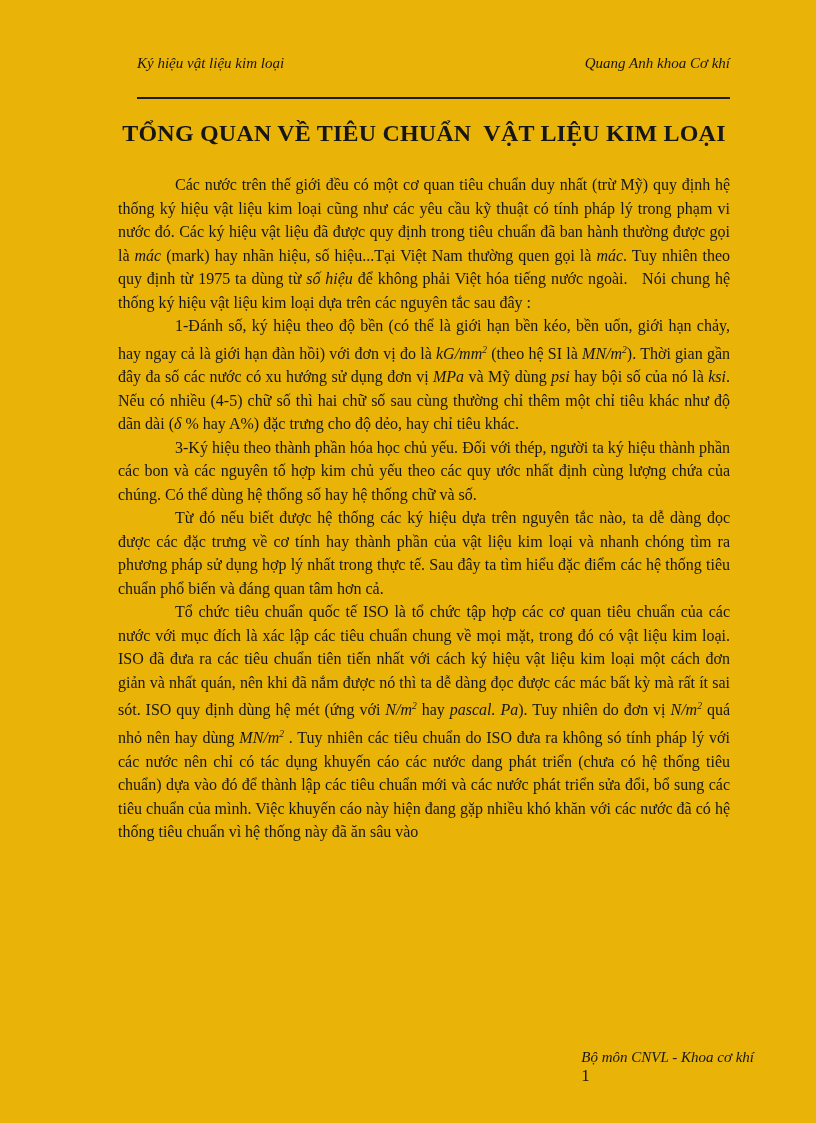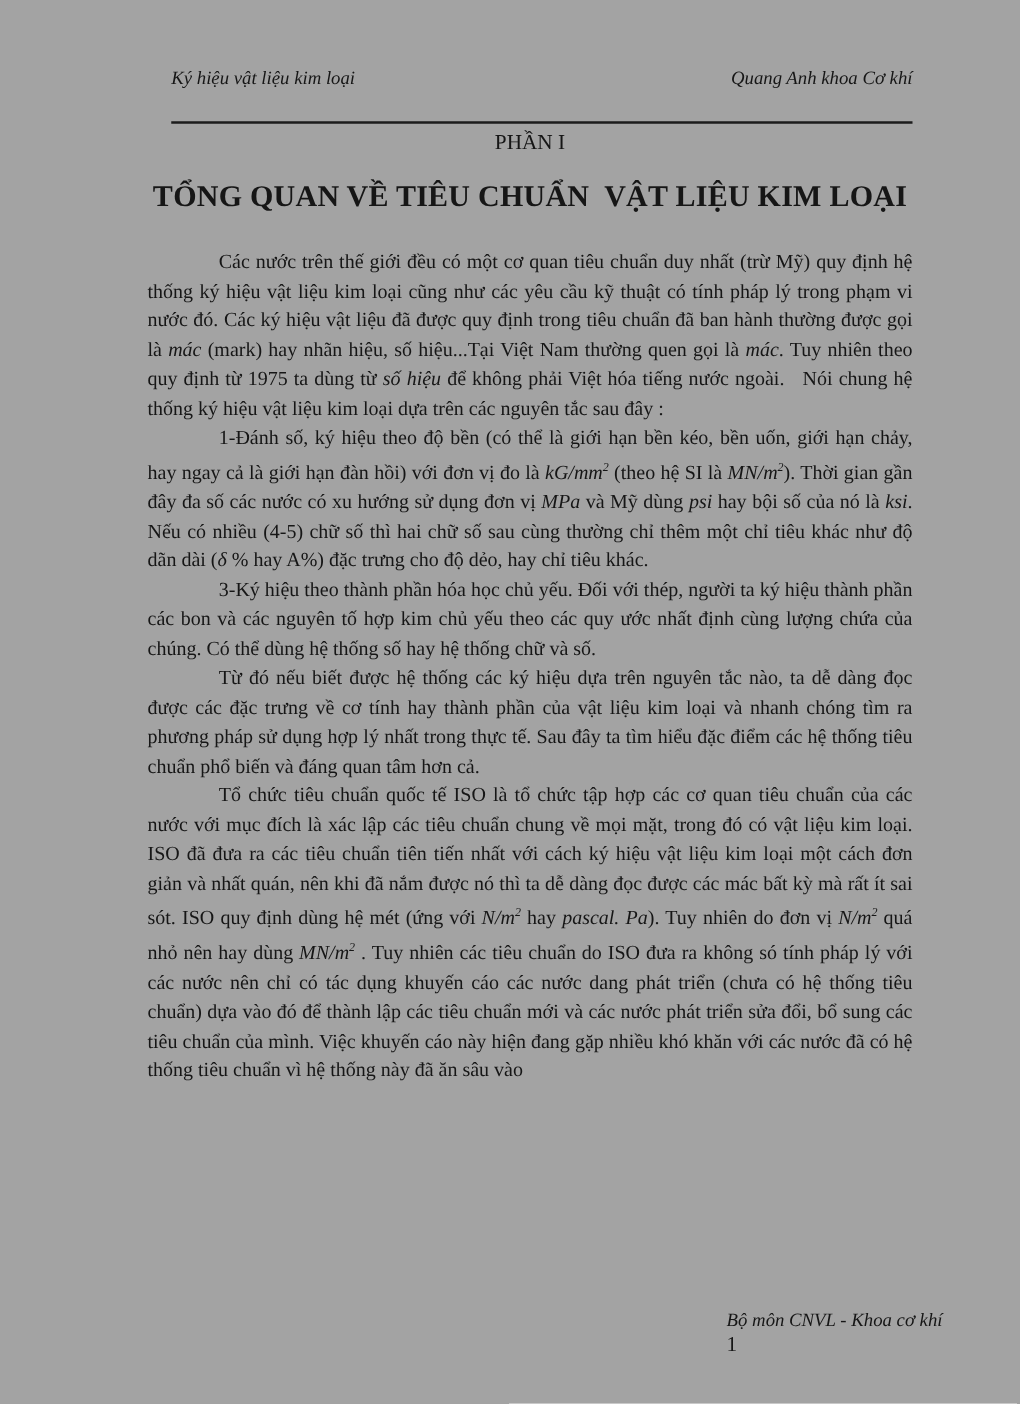--- a/index.html
+++ b/index.html
@@ -1,19 +1,19 @@
 <!DOCTYPE html>
 <html><head>
 <meta charset="utf-8">
 <style>
   html,body { margin:0; padding:0; background:#ffffff; }
   .page {
     width:816px; height:1123px;
     position:relative;
-    background:#a3a3a3;
+    background:#eab308;
     box-sizing:border-box;
     padding:55px 86px 0 118px;
     font-family:"Liberation Serif", serif;
     color:#161616;
     overflow:hidden;
   }
   .header {
     display:flex;
     justify-content:space-between;
     font-style:italic;
@@ -69,21 +69,20 @@
 
 <div class="page">
 
   <div class="header">
     <span class="header-left">Ký hiệu vật liệu kim loại</span>
     <span class="header-right">Quang Anh khoa Cơ khí</span>
   </div>
 
   <hr class="rule">
 
-  <div class="part-label">PHẦN I</div>
 
   <div class="title">TỔNG QUAN VỀ TIÊU CHUẨN&nbsp; VẬT LIỆU KIM LOẠI</div>
 
   <div class="body-text">
       <p class="para"><span>Các nước trên thế giới đều có một cơ quan tiêu chuẩn duy nhất (trừ Mỹ) quy định hệ thống ký hiệu vật liệu kim loại cũng như các yêu cầu kỹ thuật có tính pháp lý trong phạm vi nước đó. Các ký hiệu vật liệu đã được quy định trong tiêu chuẩn đã ban hành thường được gọi là </span><span class="seg-i">mác</span><span> (mark) hay nhãn hiệu, số hiệu...Tại Việt Nam thường quen gọi là </span><span class="seg-i">mác</span><span>. Tuy nhiên theo quy định từ 1975 ta dùng từ </span><span class="seg-i">số hiệu</span><span> để không phải Việt hóa tiếng nước ngoài.&nbsp;&nbsp; Nói chung hệ thống ký hiệu vật liệu kim loại dựa trên các nguyên tắc sau đây :</span></p>
       <p class="para"><span>1-Đánh số, ký hiệu theo độ bền (có thể là giới hạn bền kéo, bền uốn, giới hạn chảy, hay ngay cả là giới hạn đàn hồi) với đơn vị đo là </span><span class="seg-i">kG/mm</span><span class="seg-sup">2</span><span> (theo hệ SI là </span><span class="seg-i">MN/m</span><span class="seg-sup">2</span><span>). Thời gian gần đây đa số các nước có xu hướng sử dụng đơn vị </span><span class="seg-i">MPa</span><span> và Mỹ dùng </span><span class="seg-i">psi</span><span> hay bội số của nó là </span><span class="seg-i">ksi</span><span>. Nếu có nhiều (4-5) chữ số thì hai chữ số sau cùng thường chỉ thêm một chỉ tiêu khác như độ dãn dài (</span><span class="seg-i">δ</span><span> % hay A%) đặc trưng cho độ dẻo, hay chỉ tiêu khác.</span></p>
       <p class="para"><span>3-Ký hiệu theo thành phần hóa học chủ yếu. Đối với thép, người ta ký hiệu thành phần các bon và các nguyên tố hợp kim chủ yếu theo các quy ước nhất định cùng lượng chứa của chúng. Có thể dùng hệ thống số hay hệ thống chữ và số.</span></p>
       <p class="para"><span>Từ đó nếu biết được hệ thống các ký hiệu dựa trên nguyên tắc nào, ta dễ dàng đọc được các đặc trưng về cơ tính hay thành phần của vật liệu kim loại và nhanh chóng tìm ra phương pháp sử dụng hợp lý nhất trong thực tế. Sau đây ta tìm hiểu đặc điểm các hệ thống tiêu chuẩn phổ biến và đáng quan tâm hơn cả.</span></p>
       <p class="para"><span>Tổ chức tiêu chuẩn quốc tế ISO là tổ chức tập hợp các cơ quan tiêu chuẩn của các nước với mục đích là xác lập các tiêu chuẩn chung về mọi mặt, trong đó có vật liệu kim loại. ISO đã đưa ra các tiêu chuẩn tiên tiến nhất với cách ký hiệu vật liệu kim loại một cách đơn giản và nhất quán, nên khi đã nắm được nó thì ta dễ dàng đọc được các mác bất kỳ mà rất ít sai sót. ISO quy định dùng hệ mét (ứng với </span><span class="seg-i">N/m</span><span class="seg-sup">2</span><span> hay </span><span class="seg-i">pascal. Pa</span><span>). Tuy nhiên do đơn vị </span><span class="seg-i">N/m</span><span class="seg-sup">2</span><span> quá nhỏ nên hay dùng </span><span class="seg-i">MN/m</span><span class="seg-sup">2</span><span> . Tuy nhiên các tiêu chuẩn do ISO đưa ra không só tính pháp lý với các nước nên chỉ có tác dụng khuyến cáo các nước dang phát triển (chưa có hệ thống tiêu chuẩn) dựa vào đó để thành lập các tiêu chuẩn mới và các nước phát triển sửa đổi, bổ sung các tiêu chuẩn của mình. Việc khuyến cáo này hiện đang gặp nhiều khó khăn với các nước đã có hệ thống tiêu chuẩn vì hệ thống này đã ăn sâu vào</span></p>
     </div>

